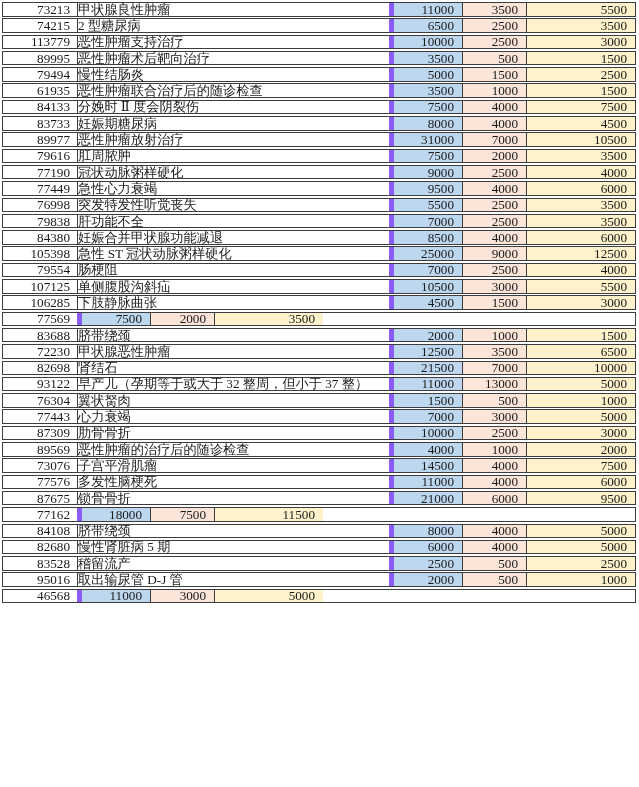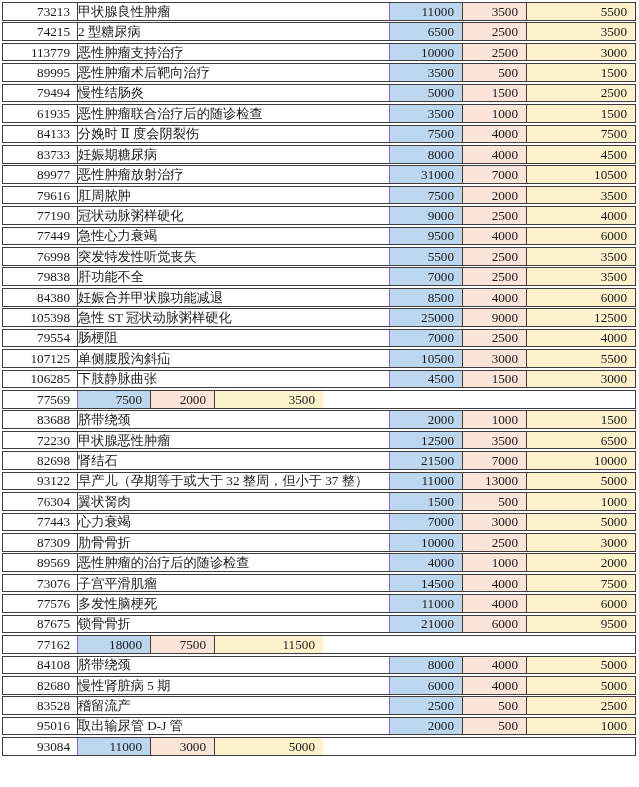--- a/index.html
+++ b/index.html
@@ -7,21 +7,21 @@
     width: 639px; height: 787px;
     background: #ffffff;
     font-family: "Liberation Serif", "DejaVu Serif", serif;
     color: #1a1a1a;
     position: relative;
     overflow: hidden;
   }
   .fee-table {
     position: absolute;
     left: 2px; top: 2px;
-    width: 634px; height: 754px;
+    width: 634px; height: 601px;
     display: flex;
     flex-direction: column;
     gap: 1.8px;
     box-sizing: border-box;
   }
   .row {
     flex: 1;
     display: flex;
     align-items: center;
     border: 1px solid #3d3d3d;
@@ -46,21 +46,21 @@
   }
   .c-name {
     flex: 1;
     border-left: 1px solid #3d3d3d;
     padding-left: 0;
     justify-content: flex-start;
   }
   .c-v1 {
     width: 73px;
     background: #BDD7EE;
-    border-left: 1px solid #8b5cf6;
+    border-left: 5px solid #8b5cf6;
     justify-content: flex-end;
     padding-right: 8px;
   }
   .c-v2 {
     width: 64px;
     background: #FBE5D8;
     border-left: 1px solid #3d3d3d;
     justify-content: flex-end;
     padding-right: 8px;
   }
@@ -356,18 +356,18 @@
 
   <div class="row">
     <div class="cell c-code">95016</div>
     <div class="cell c-name">取出输尿管 D-J 管</div>
     <div class="cell c-v1">2000</div>
     <div class="cell c-v2">500</div>
     <div class="cell c-v3">1000</div>
   </div>
 
   <div class="row">
-    <div class="cell c-code">93084</div>
+    <div class="cell c-code">46568</div>
     <div class="cell c-v1">11000</div>
     <div class="cell c-v2">3000</div>
     <div class="cell c-v3">5000</div>
   </div>
 </div>
 
 </body></html>

